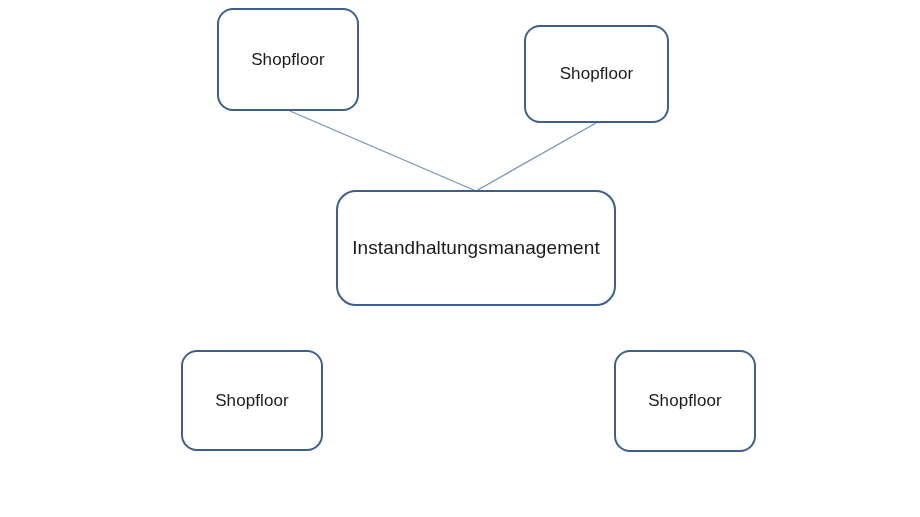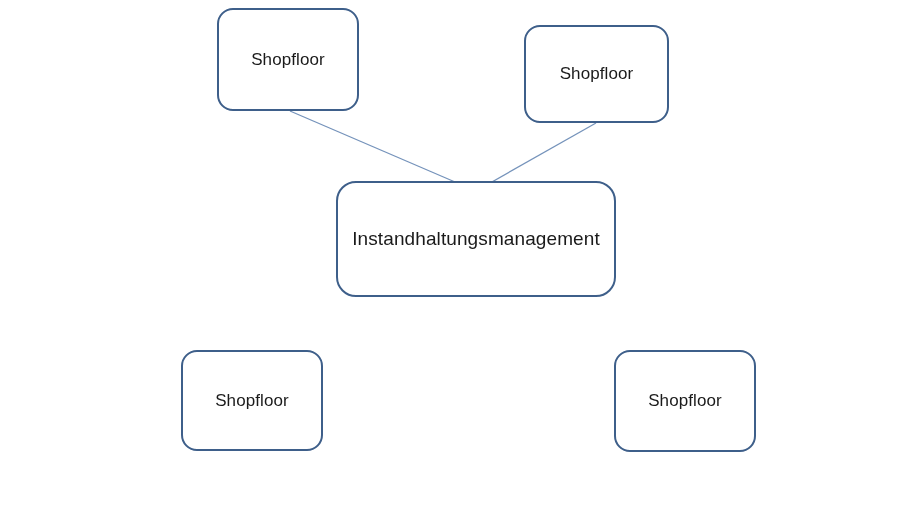--- a/index.html
+++ b/index.html
@@ -61,21 +61,21 @@
     left: 524px;
     top: 25px;
     width: 145px;
     height: 98px;
     border-radius: 16px;
   }
   #node-shopfloor-top-right .node-label { font-size: 17px; }
 
   #node-instandhaltungsmanagement {
     left: 336px;
-    top: 181px;
+    top: 190px;
     width: 280px;
     height: 116px;
     border-radius: 20px;
     align-items: center;
   }
   #node-instandhaltungsmanagement .node-label { font-size: 19px; }
 
   #node-shopfloor-bottom-left {
     left: 181px;
     top: 350px;

